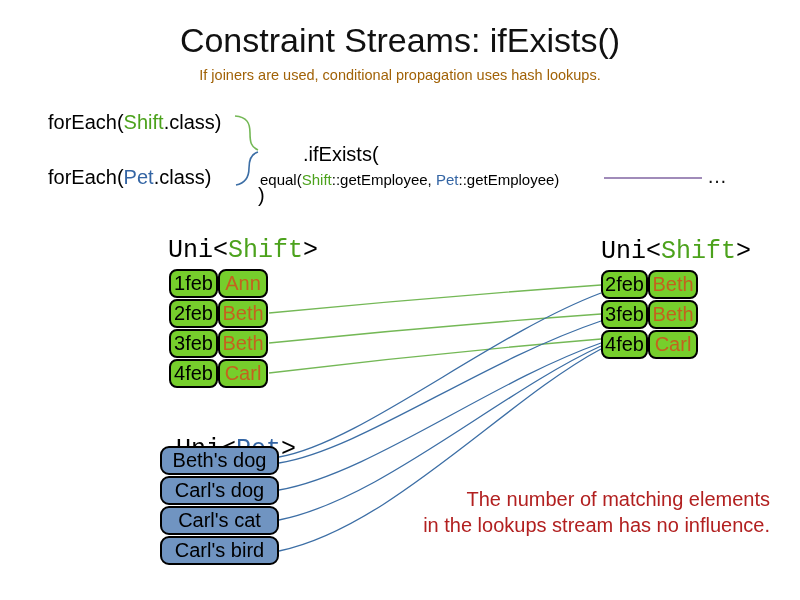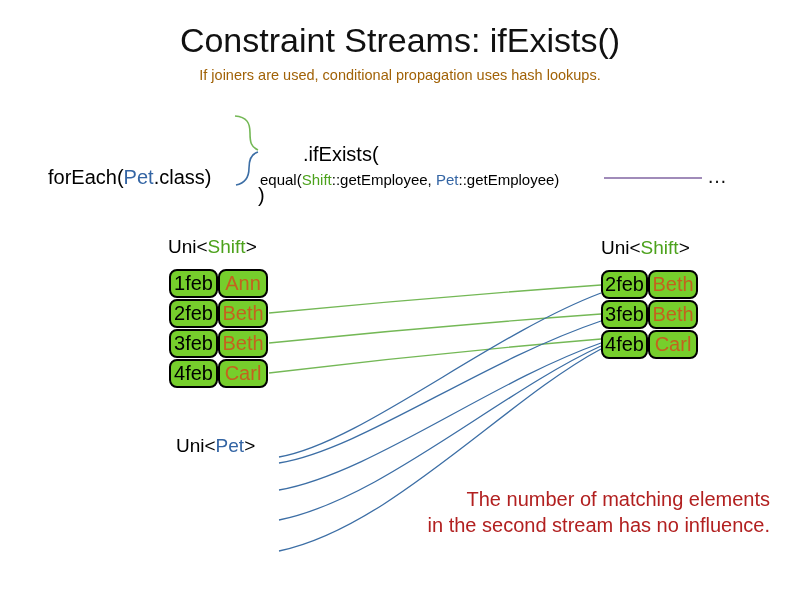--- a/index.html
+++ b/index.html
@@ -16,21 +16,21 @@
   .cls-green{color:var(--class_green);}
   .cls-blue{color:var(--class_blue);}
 
   #svg-layer{left:0;top:0;width:800px;height:600px;pointer-events:none;}
   .gline{stroke:var(--line_green);stroke-width:1.4;fill:none;}
   .bline{stroke:var(--line_blue);stroke-width:1.3;fill:none;}
   .brace-g{stroke:var(--line_green);stroke-width:1.6;fill:none;}
   .brace-b{stroke:var(--line_blue);stroke-width:1.6;fill:none;}
   .pline{stroke:var(--line_purple);stroke-width:1.5;fill:none;}
 
-  .tbl-label{font-size:19px;white-space:nowrap;}
+  .tbl-label{font-size:25px;white-space:nowrap;font-family:Liberation Mono, monospace;}
 
   .shift-row{display:flex;}
   .cellbox{
     box-sizing:border-box;border:2px solid #000;border-radius:8px;
     background:var(--cell_green);height:29px;line-height:25px;
     text-align:center;font-size:20px;overflow:hidden;
   }
   .shift-row .datec{width:49px;}
   .shift-row .namec{width:50px;color:var(--name_orange);}
   #shift-right .datec{width:47px;}
@@ -63,20 +63,23 @@
     <path class="gline" d="M 269 343 Q 435 326 601 314"></path>
     <path class="gline" d="M 269 373 Q 435 353 601 339"></path>
 
     <path class="bline" d="M 279 457 C 360 443 490 335 601 293"></path>
     <path class="bline" d="M 279 463 C 360 450 480 362 601 321"></path>
     <path class="bline" d="M 279 490 C 370 474 490 382 601 343"></path>
     <path class="bline" d="M 279 520 C 380 500 500 392 601 346"></path>
     <path class="bline" d="M 279 551 C 390 528 505 400 601 349"></path>
   </svg>
 
+  <div class="abs code20" style="left:48px;top:110px;">
+    <span>forEach(</span><span class="cls-green">Shift</span><span>.class)</span>
+  </div>
 
   <div class="abs code20" style="left:257px;top:142px;margin-left:46px;">
     <span>.ifExists(</span>
   </div>
 
   <div class="abs code15" style="left:260px;top:171px;">
     <span>equal(</span><span class="cls-green">Shift</span><span>::getEmployee, </span><span class="cls-blue">Pet</span><span>::getEmployee)</span>
   </div>
 
   <div class="abs code20" style="left:48px;top:165px;">
@@ -125,19 +128,25 @@
     </div>
     <div class="shift-row">
       <div class="cellbox datec">4feb</div>
       <div class="cellbox namec">Carl</div>
     </div>
   </div>
 
   <div class="abs tbl-label" style="left:176px;top:391px;margin-top:44px;">
     <span>Uni&lt;</span><span class="cls-blue">Pet</span><span>&gt;</span>
   </div>
+  <div id="pet-table" class="abs" style="left:160px;top:446px;">
+    <div class="pet-row">Beth's dog</div>
+    <div class="pet-row">Carl's dog</div>
+    <div class="pet-row">Carl's cat</div>
+    <div class="pet-row">Carl's bird</div>
+  </div>
 
   <div id="note" class="abs">
     <div>The number of matching elements</div>
-    <div>in the second stream has no influence.</div>
+    <div>in the lookups stream has no influence.</div>
   </div>
 
 </div>
 
 </body></html>

